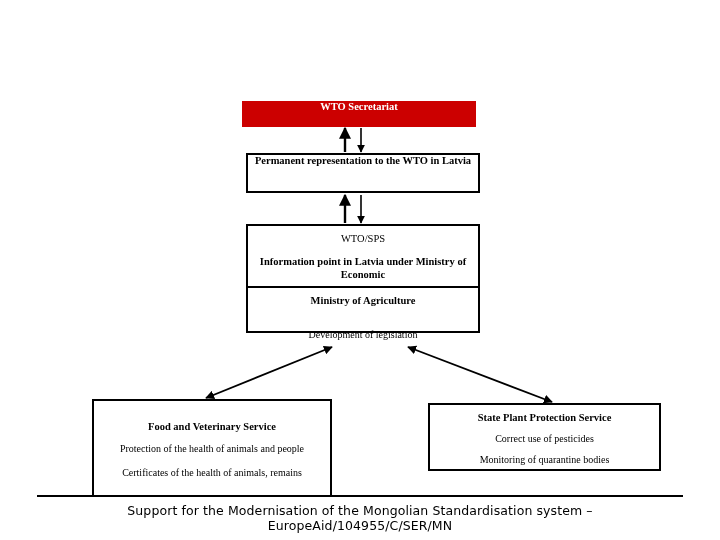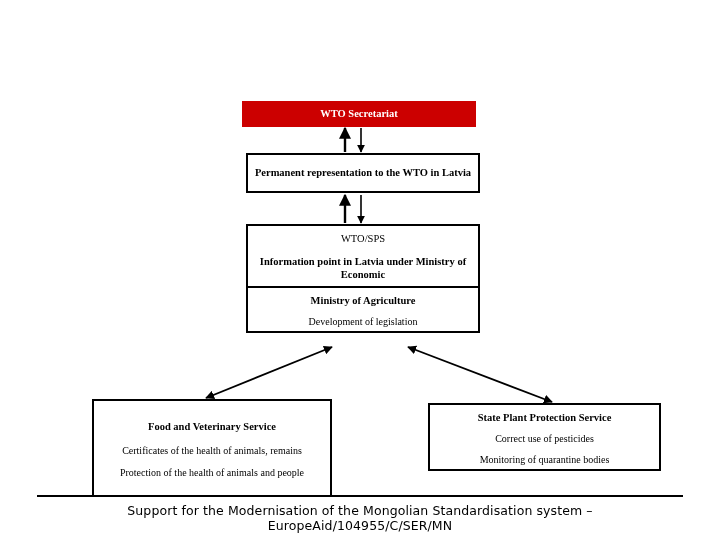--- a/index.html
+++ b/index.html
@@ -20,21 +20,21 @@
     overflow: hidden;
   }
   .box {
     position: absolute;
     box-sizing: border-box;
     background: #ffffff;
     border: 2px solid #000000;
     display: flex;
     flex-direction: column;
     align-items: center;
-    justify-content: center;
+    justify-content: flex-start;
     text-align: center;
   }
   .box .line {
     display: block;
     width: 100%;
     line-height: 1.18;
   }
   .title-line {
     font-weight: bold;
   }
@@ -91,21 +91,21 @@
     padding: 0 6px;
     justify-content: flex-start;
   }
   #box-ministry-agriculture .l1 {
     font-size: 10.5px;
     font-weight: bold;
     margin-top: 7px;
   }
   #box-ministry-agriculture .l2 {
     font-size: 10px;
-    margin-top: 9px;
+    margin-top: 22px;
   }
   
   #box-food-veterinary {
     left: 92px;
     top: 399px;
     width: 240px;
     height: 98px;
     padding: 12px 8px;
     justify-content: flex-start;
   }
@@ -216,22 +216,22 @@
     <span class="line title-line">Permanent representation to the WTO in Latvia</span>
   </div>
 
   <div class="box" id="box-ministry-agriculture">
     <span class="line l1">Ministry of Agriculture</span>
     <span class="line l2">Development of legislation</span>
   </div>
 
   <div class="box" id="box-food-veterinary">
     <span class="line l1">Food and Veterinary Service</span>
+    <span class="line l2">Protection of the health of animals and people</span>
     <span class="line l3">Certificates of the  health of animals, remains</span>
-    <span class="line l2">Protection of the health of animals and people</span>
   </div>
 
   <div class="box" id="box-plant-protection">
     <span class="line l1">State Plant Protection Service</span>
     <span class="line l3">Correct use of pesticides</span>
     <span class="line l2">Monitoring of quarantine bodies</span>
   </div>
 
   <div id="footer-rule"></div>
   <div id="footer-text">Support for the Modernisation of the Mongolian Standardisation system – EuropeAid/104955/C/SER/MN</div>

